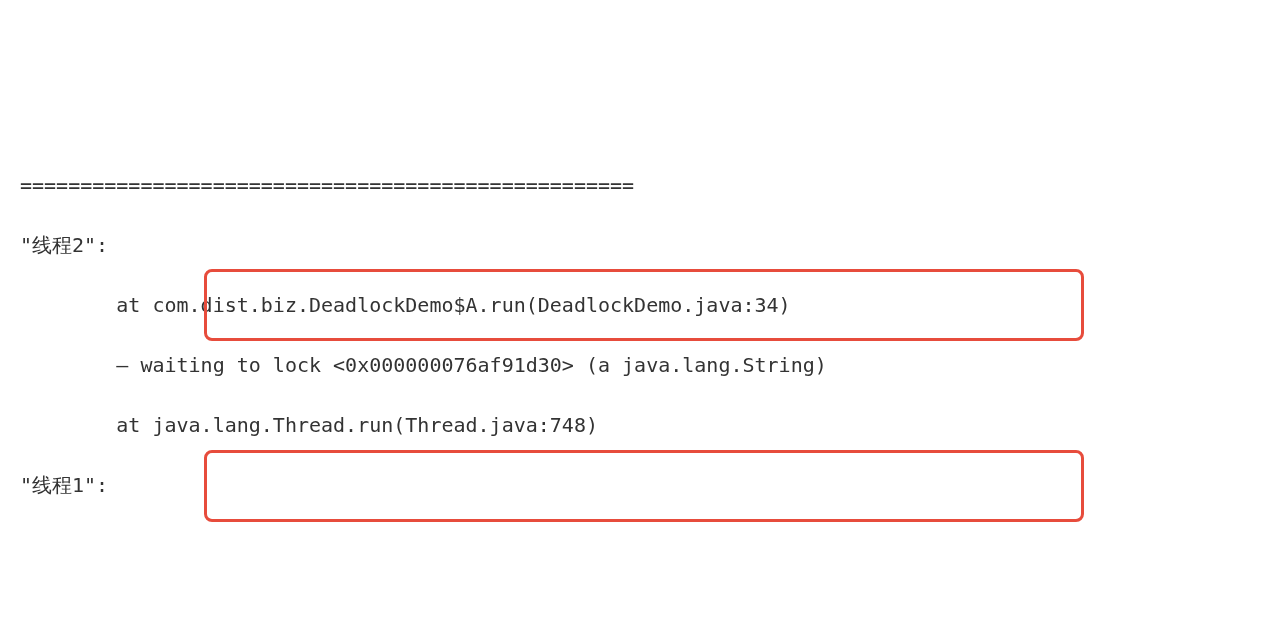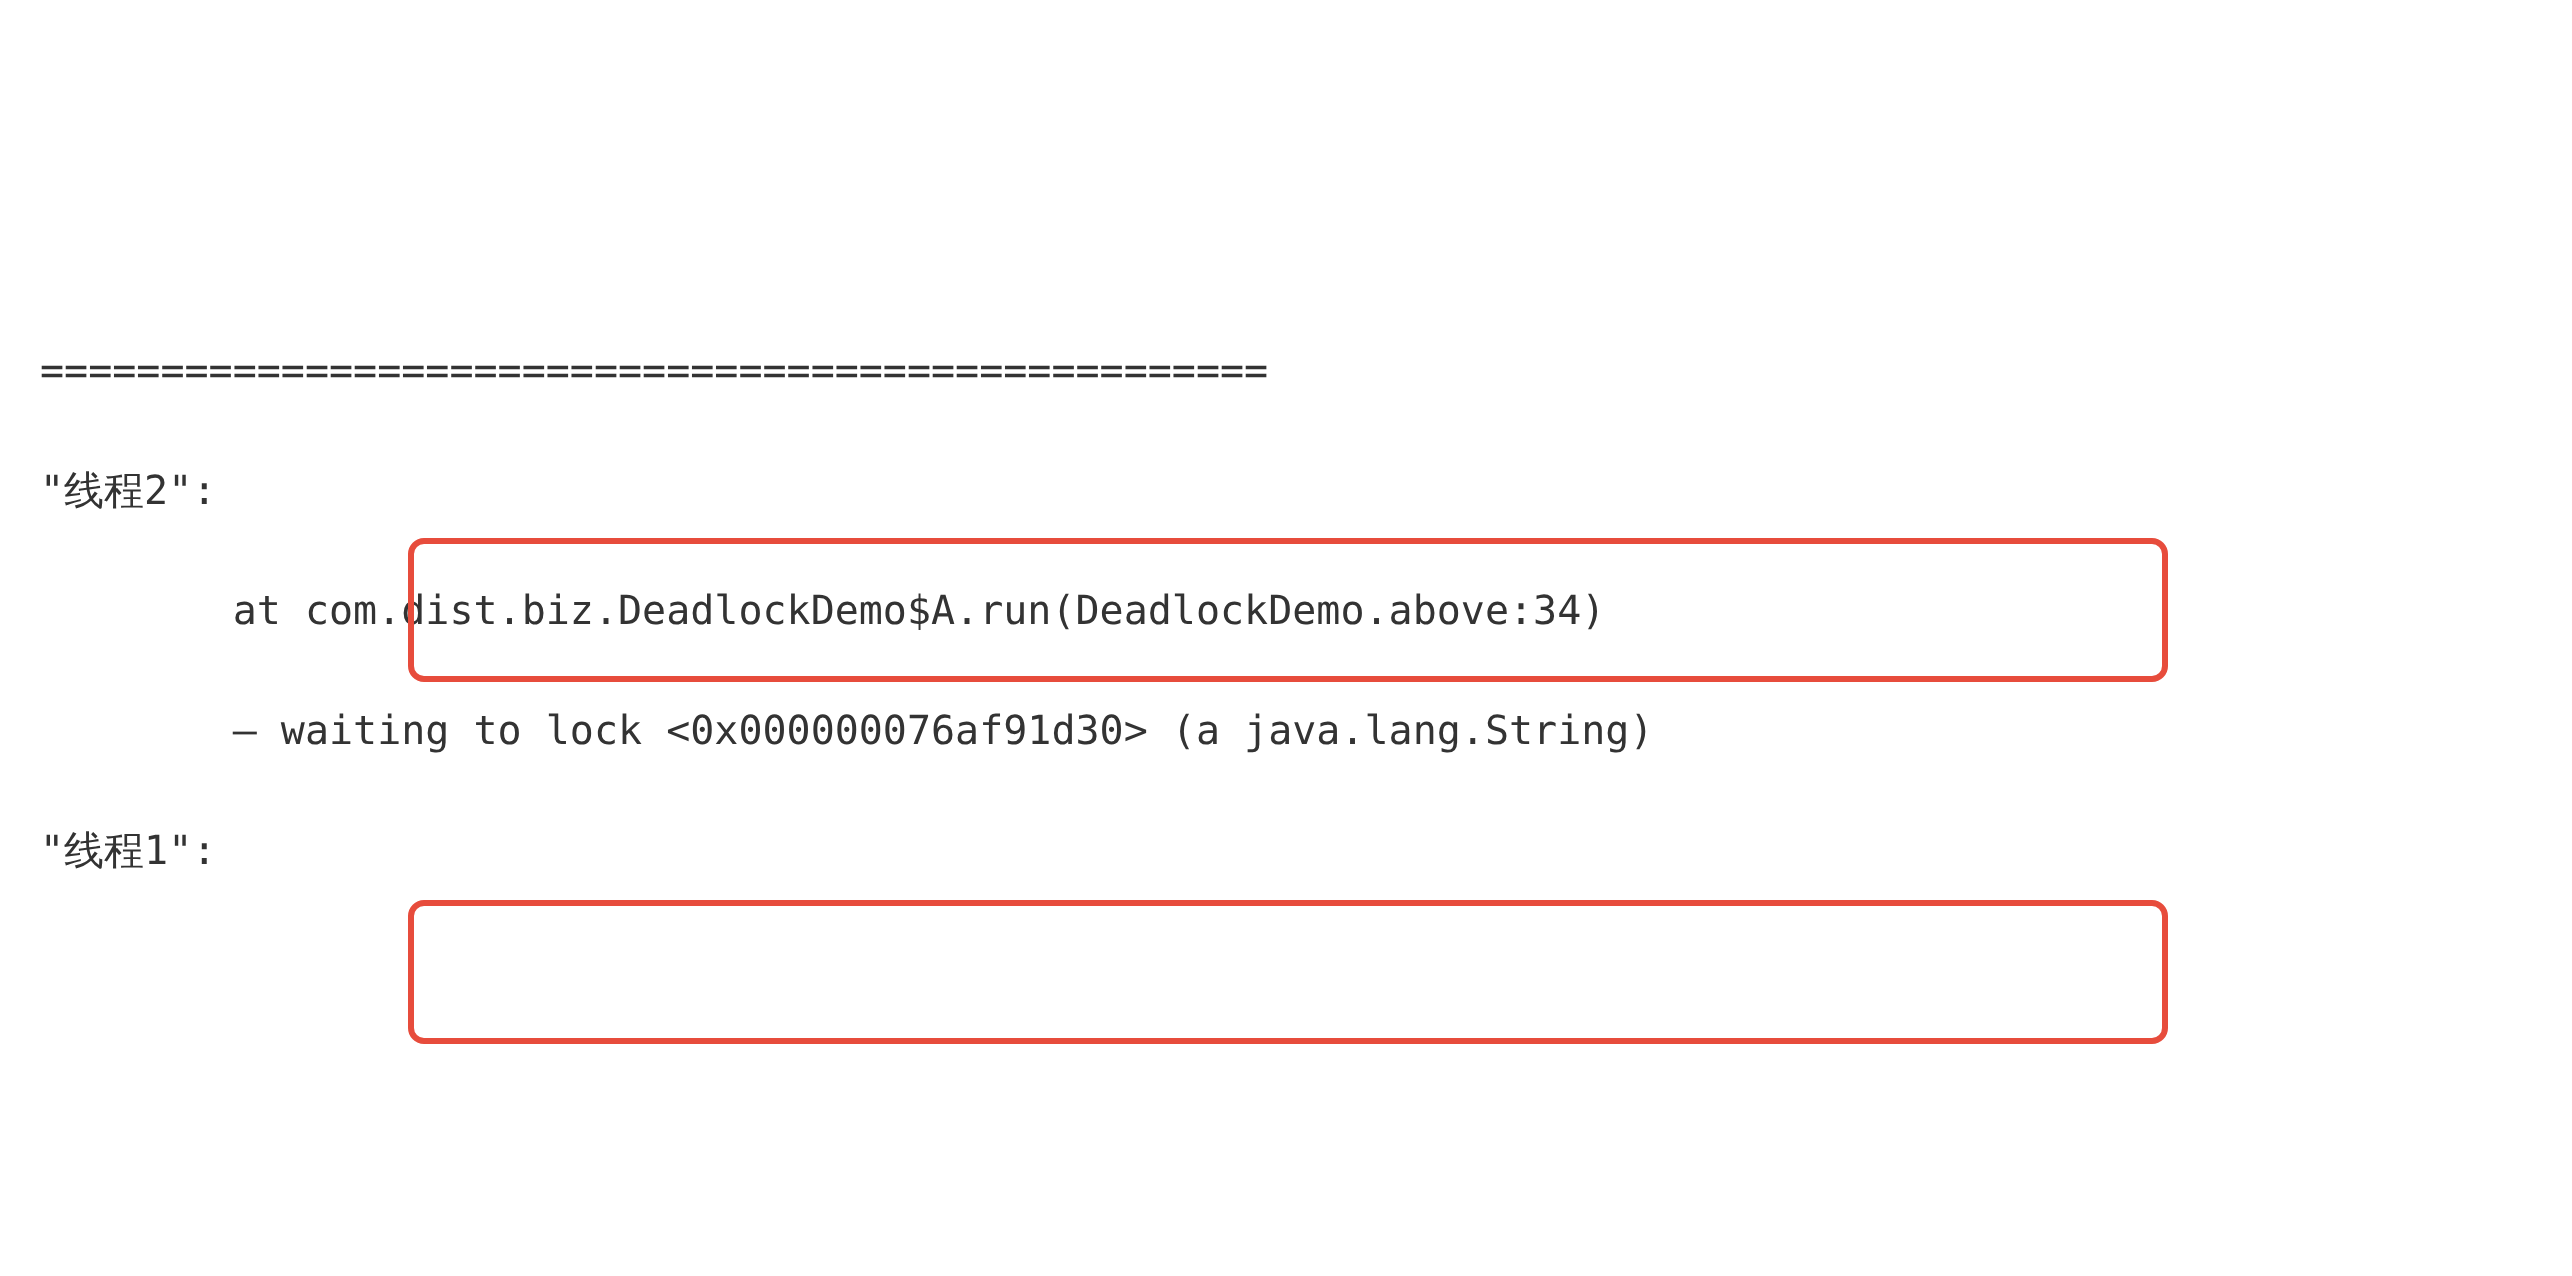--- a/index.html
+++ b/index.html
@@ -46,22 +46,23 @@
     }
   </style>
 </head>
 <body>
 
 
 
 <div class="content">
 <span class="line">===================================================</span>
 <span class="line">"线程2":</span>
-<span class="line indent1">at com.dist.biz.DeadlockDemo$A.run(DeadlockDemo.above:34)</span>
+<span class="line indent1">at com.dist.biz.DeadlockDemo$A.run(DeadlockDemo.java:34)</span>
 <span class="line indent1">– waiting to lock &lt;0x000000076af91d30&gt; (a java.lang.String)</span>
+<span class="line indent1">at java.lang.Thread.run(Thread.java:748)</span>
 <span class="line">"线程1":</span>
 
 
 
 
 
 
 <div class="highlight-box box1"></div>
 <div class="highlight-box box2"></div>
 </div>

